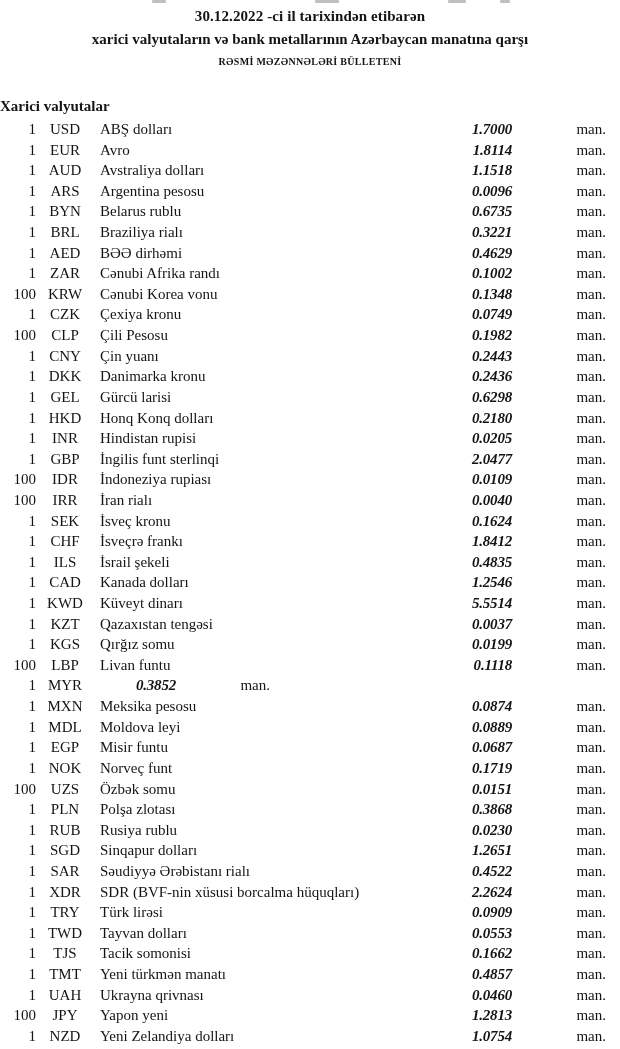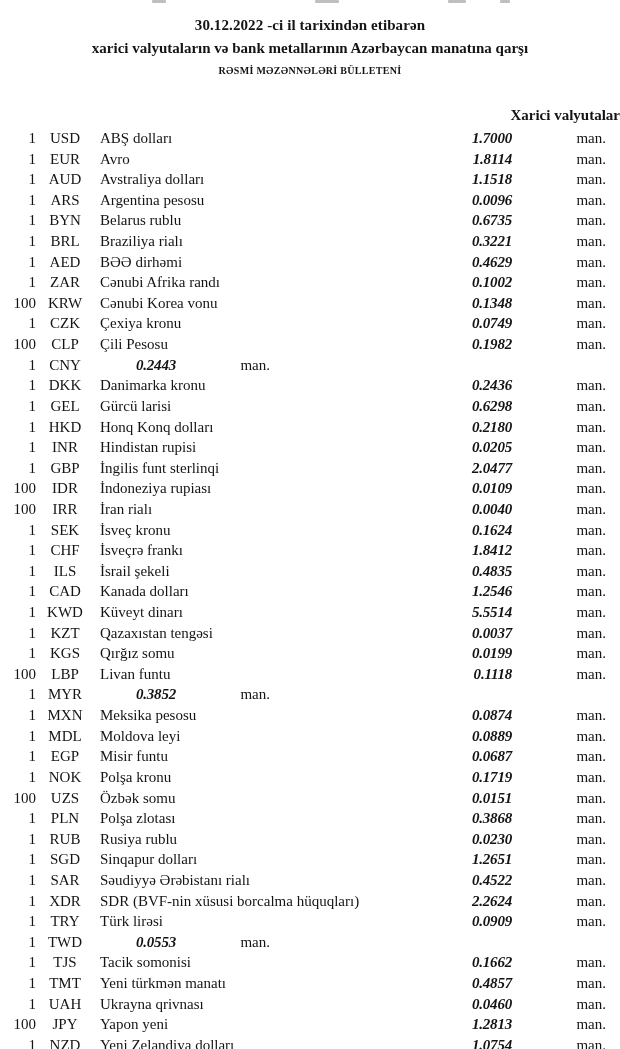--- a/index.html
+++ b/index.html
@@ -16,28 +16,28 @@
   .top-sliver { position: absolute; top: 0; left: 0; width: 620px; height: 4px; }
   .top-sliver i {
     position: absolute; top: 0; height: 3px;
     background: #8a8a8a; opacity: 0.55; border-radius: 1px;
   }
   .sliver-a { left: 152px; width: 14px; }
   .sliver-b { left: 315px; width: 24px; }
   .sliver-c { left: 448px; width: 18px; }
   .sliver-d { left: 500px; width: 10px; }
 
-  .doc-header { padding-top: 14px; text-align: center; font-weight: bold; }
+  .doc-header { padding-top: 5px; text-align: center; font-weight: bold; }
   .date-line     { font-size: 15px; line-height: 23px; letter-spacing: 0.1px; }
   .subtitle-line { font-size: 15px; line-height: 22px; }
   .title-line    { font-size: 10px; line-height: 23px; letter-spacing: 0.3px; }
 
   .section-title {
     margin-top: 25px;
-    text-align: right;
+    text-align: left;
     font-weight: bold;
     font-size: 15px;
     line-height: 17px;
   }
 
   .currency-table { margin-top: 4px; }
   .row {
     display: flex;
     align-items: baseline;
     height: 20.62px;
@@ -145,20 +145,21 @@
       <div class="row">
         <span class="qty">100</span>
         <span class="code">CLP</span>
         <span class="name">Çili Pesosu</span>
         <span class="rate">0.1982</span>
         <span class="unit">man.</span>
       </div>
       <div class="row">
         <span class="qty">1</span>
         <span class="code">CNY</span>
+        <span class="name">Çin yuanı</span>
         <span class="rate">0.2443</span>
         <span class="unit">man.</span>
       </div>
       <div class="row">
         <span class="qty">1</span>
         <span class="code">DKK</span>
         <span class="name">Danimarka kronu</span>
         <span class="rate">0.2436</span>
         <span class="unit">man.</span>
       </div>
@@ -283,21 +284,21 @@
       <div class="row">
         <span class="qty">1</span>
         <span class="code">EGP</span>
         <span class="name">Misir funtu</span>
         <span class="rate">0.0687</span>
         <span class="unit">man.</span>
       </div>
       <div class="row">
         <span class="qty">1</span>
         <span class="code">NOK</span>
-        <span class="name">Polşa kronu</span>
+        <span class="name">Norveç funt</span>
         <span class="rate">0.1719</span>
         <span class="unit">man.</span>
       </div>
       <div class="row">
         <span class="qty">100</span>
         <span class="code">UZS</span>
         <span class="name">Özbək somu</span>
         <span class="rate">0.0151</span>
         <span class="unit">man.</span>
       </div>
@@ -339,20 +340,21 @@
       <div class="row">
         <span class="qty">1</span>
         <span class="code">TRY</span>
         <span class="name">Türk lirəsi</span>
         <span class="rate">0.0909</span>
         <span class="unit">man.</span>
       </div>
       <div class="row">
         <span class="qty">1</span>
         <span class="code">TWD</span>
+        <span class="name">Tayvan dolları</span>
         <span class="rate">0.0553</span>
         <span class="unit">man.</span>
       </div>
       <div class="row">
         <span class="qty">1</span>
         <span class="code">TJS</span>
         <span class="name">Tacik somonisi</span>
         <span class="rate">0.1662</span>
         <span class="unit">man.</span>
       </div>

